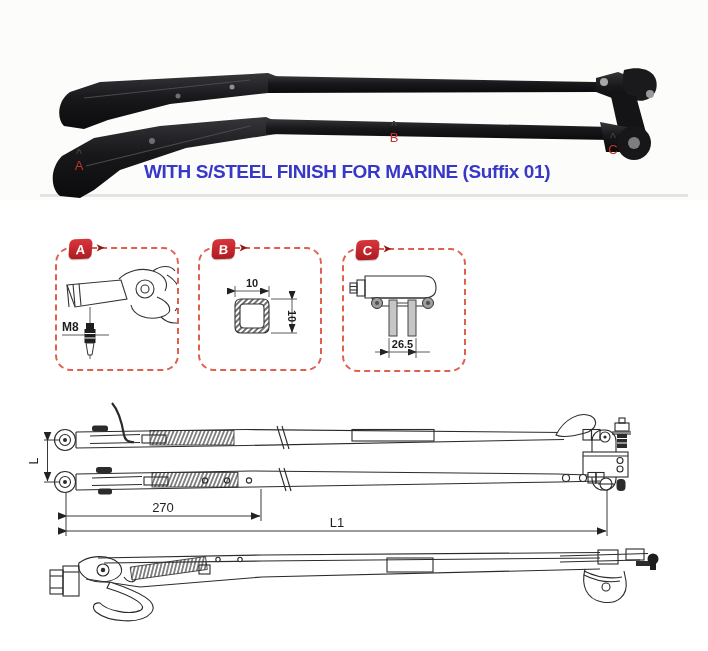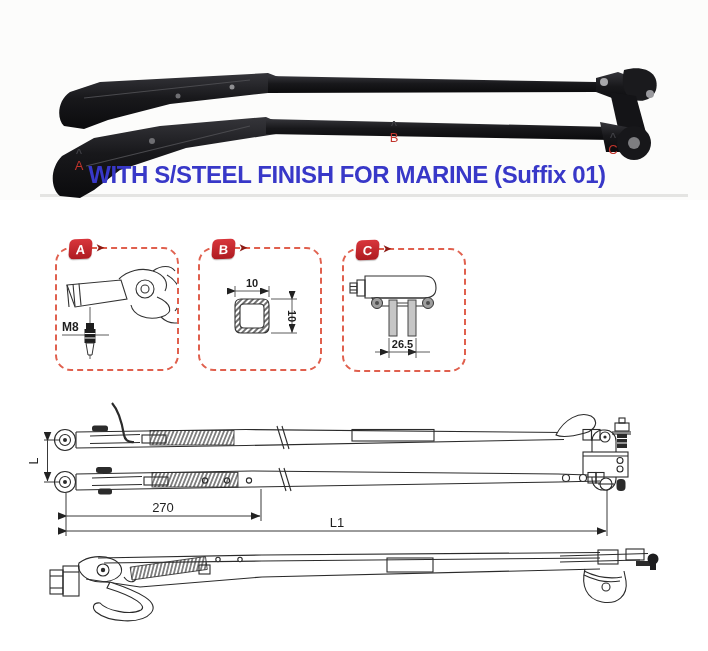--- a/index.html
+++ b/index.html
@@ -4,21 +4,21 @@
 <style>
   html,body{margin:0;padding:0;background:#ffffff;}
   .page{position:relative;width:708px;height:651px;background:#ffffff;overflow:hidden;
         font-family:"Liberation Sans",sans-serif;}
   
   .photo{position:absolute;left:0;top:0;width:708px;height:200px;}
   .marker{position:absolute;width:20px;text-align:center;}
   .marker .caret{display:block;font-size:11px;font-weight:700;line-height:9px;color:#3f3f44;}
   .marker .letter{display:block;font-size:13px;line-height:13px;color:#c2342c;margin-top:1px;}
   .title{position:absolute;top:161px;left:0;width:668px;text-align:center;text-indent:26px;
-         font-size:24px;font-weight:700;letter-spacing:-0.4px;color:#3838c8;white-space:nowrap;}
+         font-size:19px;font-weight:700;letter-spacing:-0.4px;color:#3838c8;white-space:nowrap;}
   
   .callout{position:absolute;width:120px;height:120px;border:2px dashed #e0604e;border-radius:16px;}
   .badge{position:absolute;left:12px;top:-10px;width:23px;height:20px;border-radius:5px;
          background:linear-gradient(#d8363c,#ae1b21);color:#ffffff;font-size:13px;font-weight:700;
          display:flex;align-items:center;justify-content:center;transform:skewX(-6deg) rotate(-2deg);
          box-shadow:0 1px 1px rgba(0,0,0,0.25);}
   .badge-arrow{position:absolute;left:39px;top:-7px;font-size:10px;color:#8c1a14;font-weight:700;}
   .callout svg{position:absolute;left:0;top:0;}
   
   .drawing{position:absolute;left:0;}

